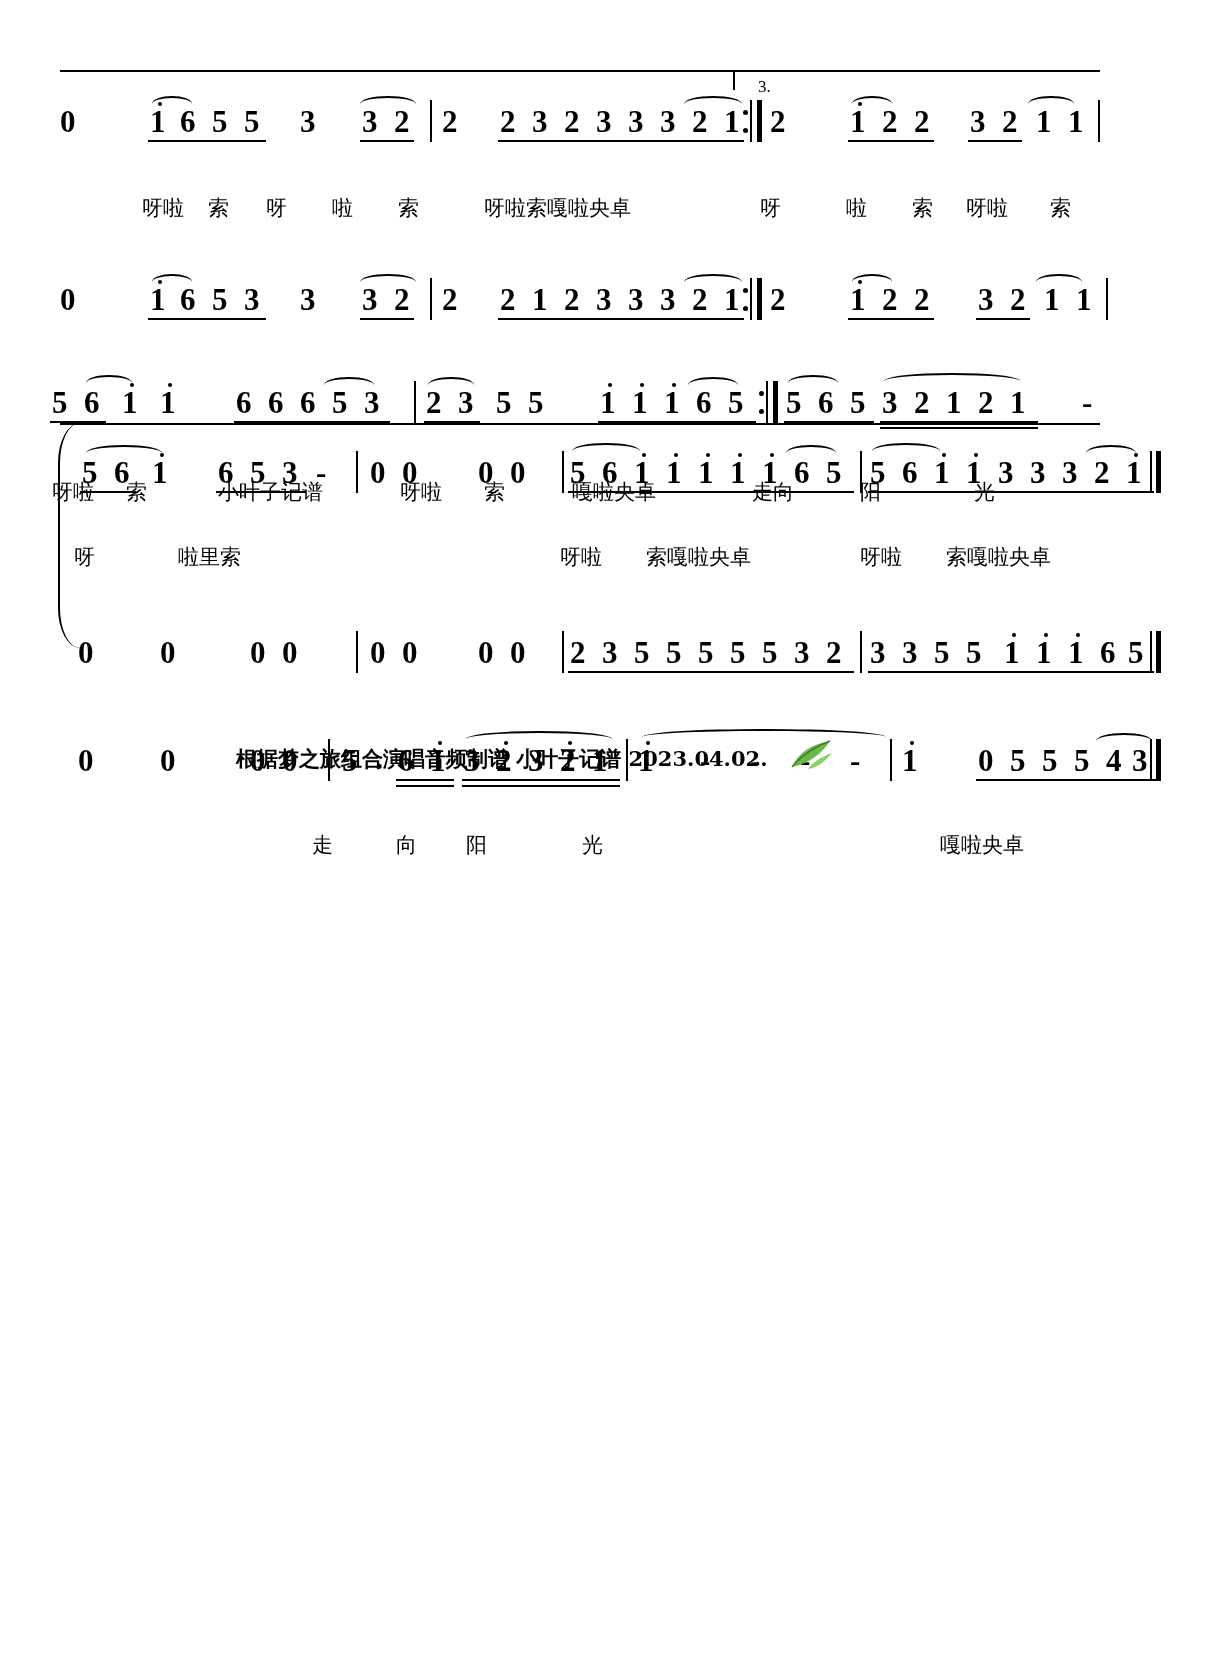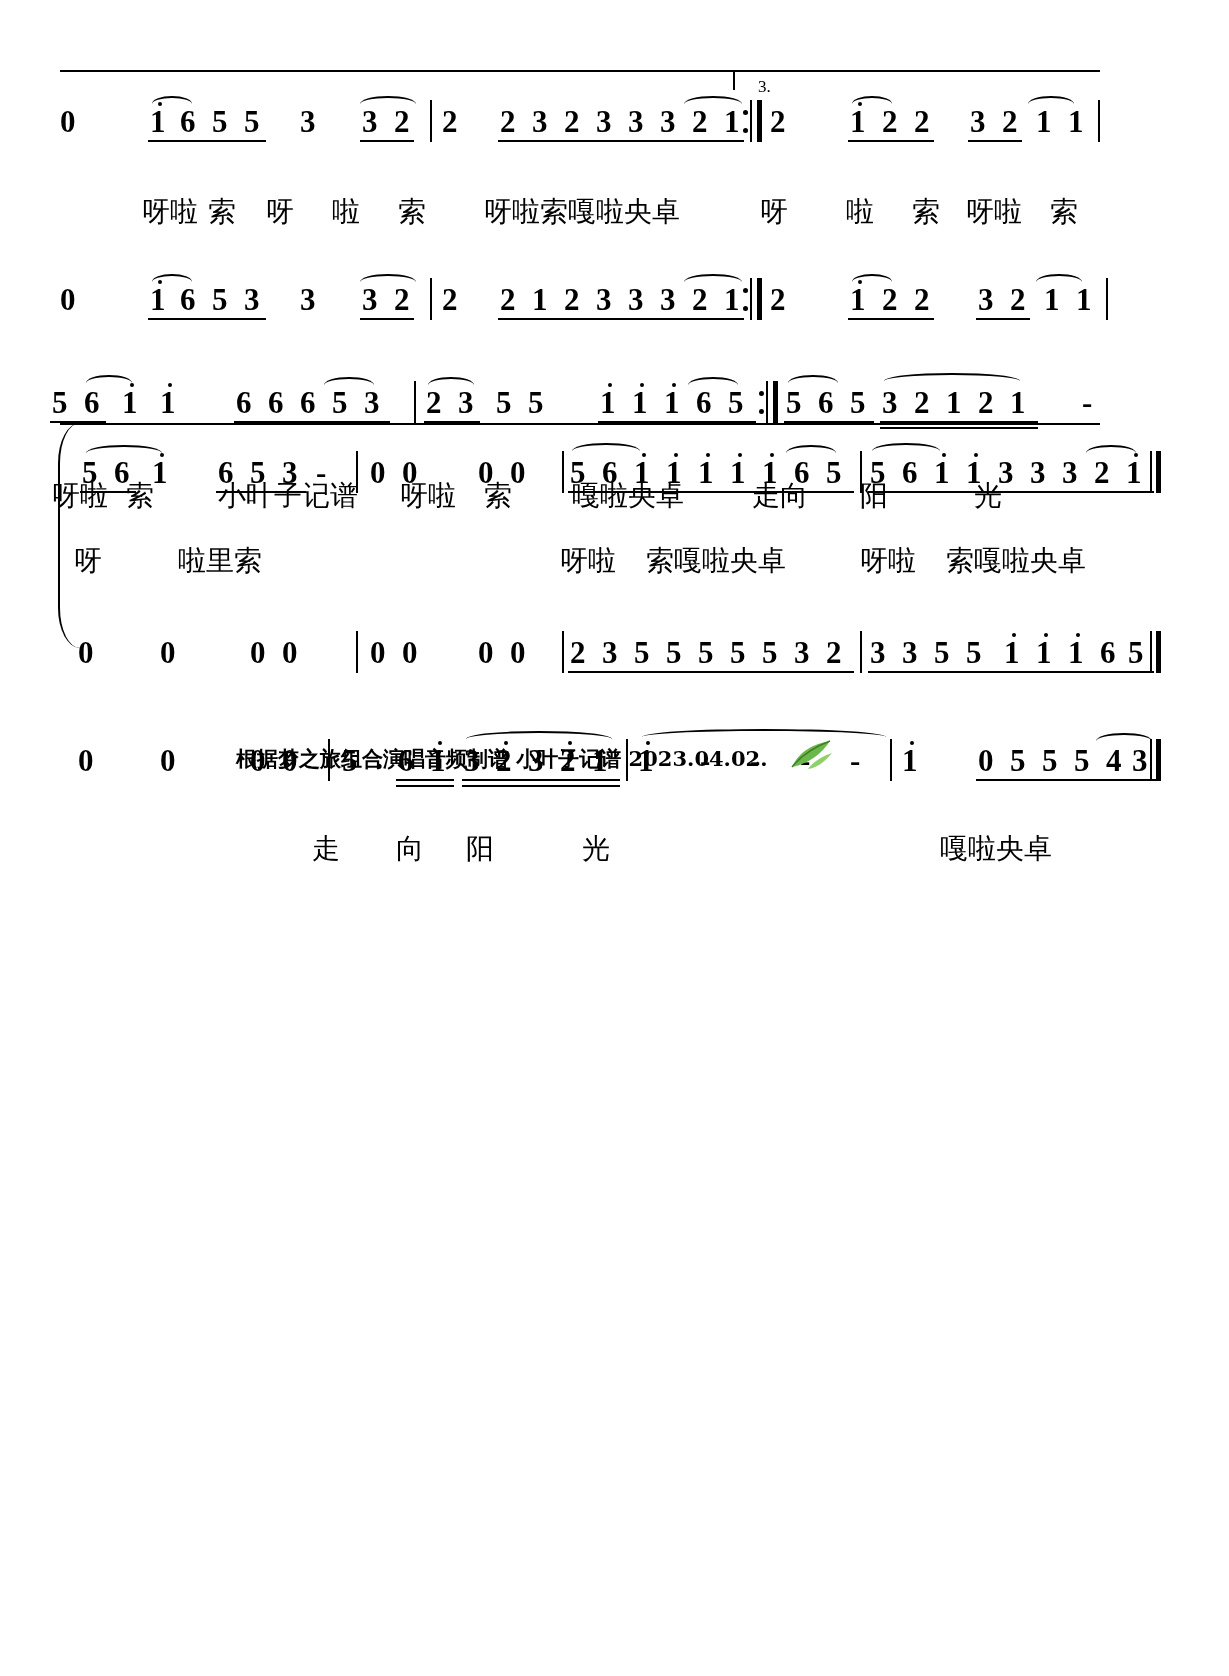--- a/index.html
+++ b/index.html
@@ -69,21 +69,21 @@
     font-weight: 600;
     letter-spacing: 0;
     white-space: pre;
   }
   .num {
     font-size: 31px;
     font-weight: 700;
   }
   .lyric {
     font-family: "DejaVu Sans", sans-serif;
-    font-size: 28px;
+    font-size: 21px;
     font-weight: 400;
   }
   .small-num {
     font-size: 17px;
     font-weight: 400;
     font-family: "Liberation Serif", serif;
   }
 
   
   .beam {

